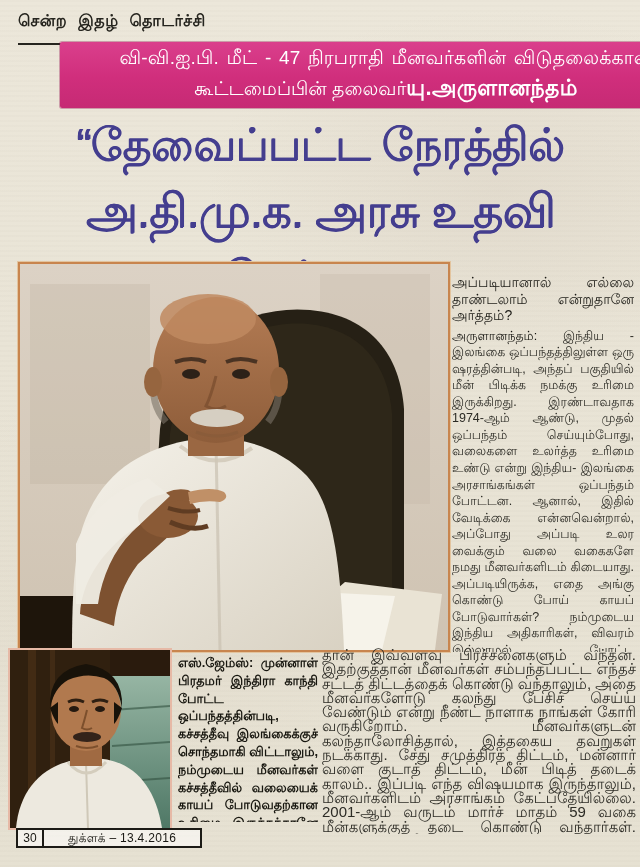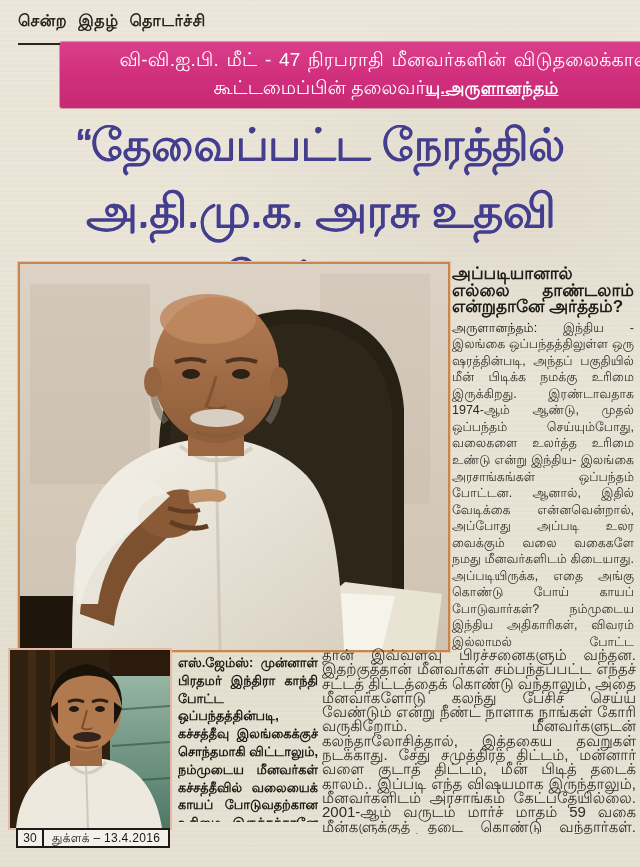--- a/index.html
+++ b/index.html
@@ -31,21 +31,21 @@
     position:absolute;left:60px;top:42px;width:572px;height:66px;
     background:linear-gradient(180deg,#da3f8c 0%,#d02e7c 55%,#c62a74 100%);
     border-radius:2px;
     box-shadow:0 0 0 1px rgba(150,20,80,.35);
     display:flex;flex-direction:column;justify-content:center;align-items:center;
     color:#ffffff;
     padding-left:40px;
   }
   .banner .l1{font-size:19px;letter-spacing:.2px;word-spacing:2px;}
   .banner .l2{font-size:19px;margin-top:4px;display:flex;align-items:baseline;gap:0;}
-  .banner .l2 .name{font-size:17px;font-weight:bold;letter-spacing:.3px;text-decoration:underline;}
+  .banner .l2 .name{font-size:22px;font-weight:bold;letter-spacing:.3px;}
   
   .headline{
     position:absolute;left:0;top:112px;width:640px;
     text-align:center;color:#443e8f;
     font-weight:normal;margin:0;
     text-shadow:1px 0 0 #443e8f, 0 1px 0 #443e8f;
     line-height:66px;font-size:45px;
     letter-spacing:-1px;
   }
   .headline .hl2{font-size:47px;}
@@ -57,21 +57,21 @@
     background:#d6ccbe;
   }
   .photo-main svg,.photo-two svg{display:block;width:100%;height:100%;}
   
   .col-right{
     position:absolute;left:452px;top:266px;width:182px;height:386px;
     overflow:hidden;
     font-size:12.5px;line-height:16.55px;color:#2c2b25;
     text-align:justify;
   }
-  .col-right .q{font-weight:bold;color:#1d1c17;margin:0 0 4px 0;font-size:17px;}
+  .col-right .q{font-weight:normal;color:#1d1c17;margin:8px 0 4px 0;font-size:14px;}
   .col-right p{margin:0;}
   .col-right .speaker{font-weight:normal;color:#14130f;}
   
   .photo-two{
     position:absolute;left:8px;top:648px;width:160px;height:178px;
     border:2px solid #e6b9a6;
     background:#32200f;
   }
   
   .col-mid{
@@ -91,21 +91,21 @@
   .footer{
     position:absolute;left:16px;top:828px;
     display:flex;align-items:stretch;height:20px;
     font-size:12px;color:#191813;
   }
   .footer .cell{
     border:2px solid #1c1b16;background:rgba(255,255,255,.55);
     display:flex;align-items:center;justify-content:center;
   }
   .footer .pg{width:24px;border-right:none;}
-  .footer .mag{padding:0 8px;letter-spacing:.3px;}
+  .footer .mag{padding:0 24px;letter-spacing:.3px;}
 </style>
 </head>
 <body>
 
 <div class="page">
 
   <div class="masthead">சென்ற இதழ் தொடர்ச்சி</div>
 
   <div class="banner">
     <div class="l1">வி-வி.ஐ.பி. மீட் - 47  நிரபராதி மீனவர்களின் விடுதலைக்கான</div>

